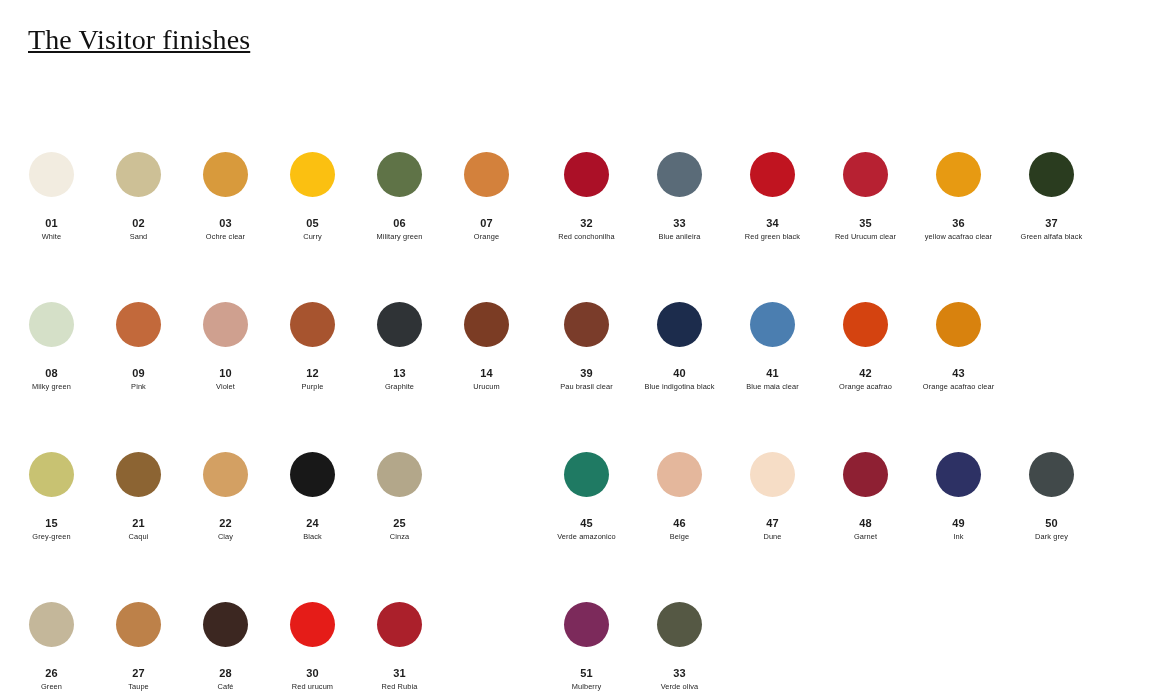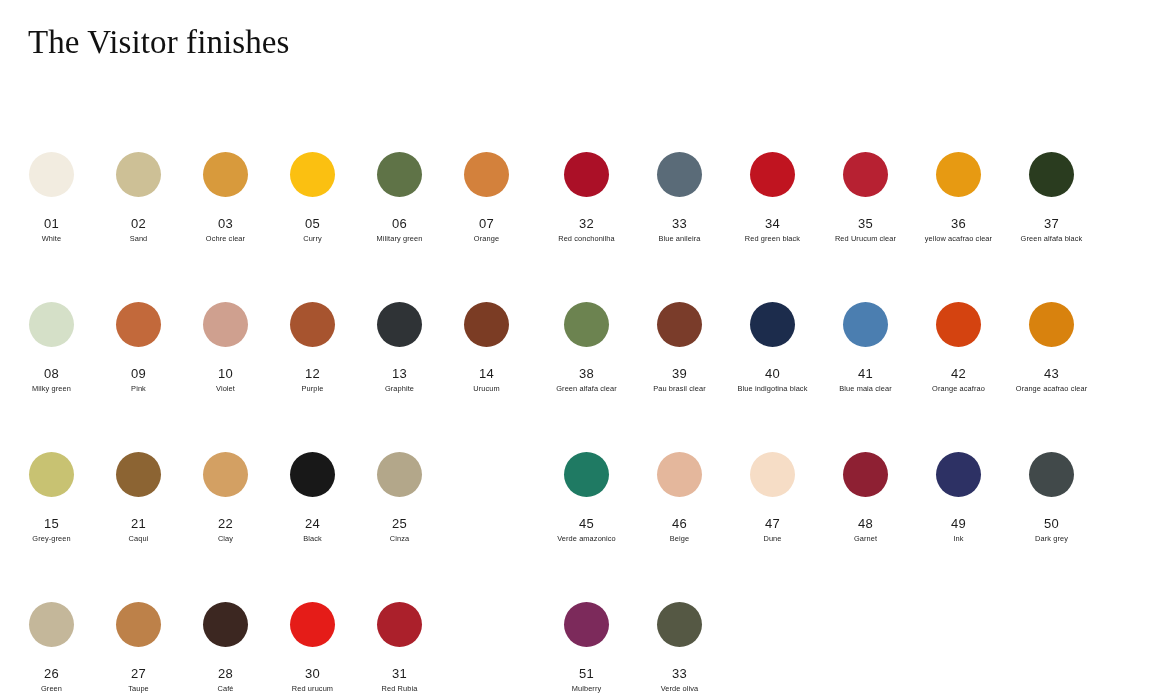--- a/index.html
+++ b/index.html
@@ -16,25 +16,26 @@
     color: #1a1a1a;
     overflow: hidden;
     position: relative;
   }
 
   #page-title {
     position: absolute;
     left: 28px;
     top: 24px;
     font-family: "Liberation Serif", serif;
-    font-size: 33px;
+    font-size: 28px;
     font-weight: 400;
     letter-spacing: 0.1px;
     color: #111111;
     white-space: nowrap;
+    text-decoration: underline;
   }
 
   #swatch-board {
     position: absolute;
     left: 0;
     top: 140px;
     width: 1150px;
   }
 
   .swatch-row {
@@ -71,24 +72,25 @@
 
   .swatch-caption {
     margin-top: 19px;
     text-align: center;
     line-height: 1.28;
     width: 100%;
   }
 
   .swatch-code {
     display: block;
-    font-size: 13px;
+    font-size: 11px;
     letter-spacing: 0.15px;
     color: #1d1d1d;
     white-space: nowrap;
+    font-weight: bold;
   }
 
   .swatch-name {
     display: block;
     font-size: 7.4px;
     letter-spacing: 0.1px;
     color: #1d1d1d;
     white-space: nowrap;
     margin-top: 1.5px;
   }
@@ -231,27 +233,20 @@
         </div>
         <div class="swatch-cell" title="14 Brown">
           <div class="swatch-dot" style="background-color: rgb(123, 60, 36);"></div>
           <div class="swatch-caption">
             <span class="swatch-code">14</span>
             <span class="swatch-name">Urucum</span>
           </div>
         </div>
       </div>
       <div class="swatch-group group-right">
-        <div class="swatch-cell" title="38 Green alfafa clear">
-          <div class="swatch-dot" style="background-color: rgb(108, 131, 80);"></div>
-          <div class="swatch-caption">
-            <span class="swatch-code">38</span>
-            <span class="swatch-name">Green alfafa clear</span>
-          </div>
-        </div>
         <div class="swatch-cell" title="39 Pau brasil clear">
           <div class="swatch-dot" style="background-color: rgb(122, 60, 42);"></div>
           <div class="swatch-caption">
             <span class="swatch-code">39</span>
             <span class="swatch-name">Pau brasil clear</span>
           </div>
         </div>
         <div class="swatch-cell" title="40 Blue indigotina black">
           <div class="swatch-dot" style="background-color: rgb(28, 44, 76);"></div>
           <div class="swatch-caption">

